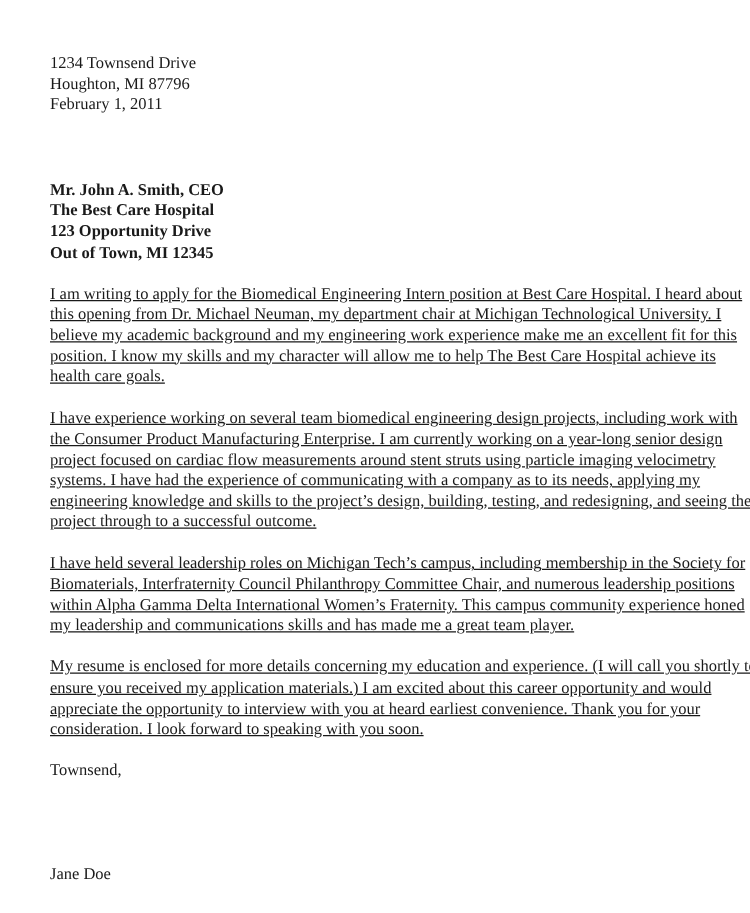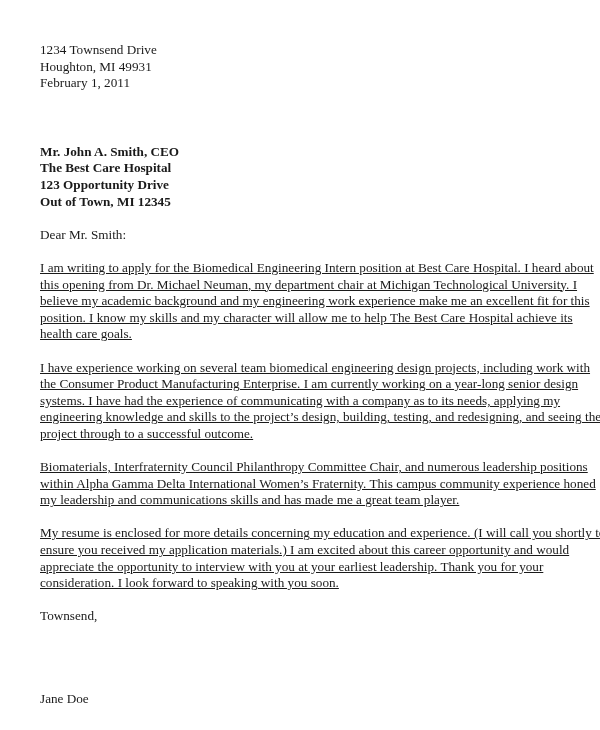--- a/index.html
+++ b/index.html
@@ -17,61 +17,60 @@
   .para { margin-top: 16.6px; text-decoration: underline; }
   .closing { margin-top: 16.6px; }
   .signature { margin-top: 66px; }
 </style>
 </head>
 <body>
 
 <div class="page">
   <div class="block sender">
     <span class="line">1234 Townsend Drive</span>
-    <span class="line">Houghton, MI  49931</span>
+    <span class="line">Houghton, MI  87796</span>
     <span class="line">February 1, 2011</span>
   </div>
 
   <div class="block recipient">
     <span class="line">Mr. John A. Smith, CEO</span>
     <span class="line">The Best Care Hospital</span>
     <span class="line">123 Opportunity Drive</span>
     <span class="line">Out of Town, MI  12345</span>
   </div>
 
-  <div class="block salutation">
-    <span class="line">Dear Mr. Smith:</span>
-  </div>
 
   <div class="block para">
     <span class="line">I am writing to apply for the Biomedical Engineering Intern position at Best Care Hospital.  I heard about</span>
     <span class="line">this opening from Dr. Michael Neuman, my department chair at Michigan Technological University.  I</span>
     <span class="line">believe my academic background and my engineering work experience make me an excellent fit for this</span>
     <span class="line">position.  I know my skills and my character will allow me to help The Best Care Hospital achieve its</span>
     <span class="line">health care goals.</span>
   </div>
 
   <div class="block para">
     <span class="line">I have experience working on several team biomedical engineering design projects, including work with</span>
     <span class="line">the Consumer Product Manufacturing Enterprise.  I am currently working on a year-long senior design</span>
+    <span class="line">project focused on cardiac flow measurements around stent struts using particle imaging velocimetry</span>
     <span class="line">systems.  I have had the experience of communicating with a company as to its needs, applying my</span>
     <span class="line">engineering knowledge and skills to the project’s design, building, testing, and redesigning, and seeing the</span>
     <span class="line">project through to a successful outcome.</span>
   </div>
 
   <div class="block para">
+    <span class="line">I have held several leadership roles on Michigan Tech’s campus, including membership in the Society for</span>
     <span class="line">Biomaterials, Interfraternity Council Philanthropy Committee Chair, and numerous leadership positions</span>
     <span class="line">within Alpha Gamma Delta International Women’s Fraternity.  This campus community experience honed</span>
     <span class="line">my leadership and communications skills and has made me a great team player.</span>
   </div>
 
   <div class="block para">
     <span class="line">My resume is enclosed for more details concerning my education and experience. (I will call you shortly to</span>
     <span class="line">ensure you received my application materials.)  I am excited about this career opportunity and would</span>
-    <span class="line">appreciate the opportunity to interview with you at your earliest leadership.  Thank you for your</span>
+    <span class="line">appreciate the opportunity to interview with you at heard earliest convenience.  Thank you for your</span>
     <span class="line">consideration.  I look forward to speaking with you soon.</span>
   </div>
 
   <div class="block closing">
     <span class="line">Townsend,</span>
   </div>
 
   <div class="block signature">
     <span class="line">Jane Doe</span>
 

